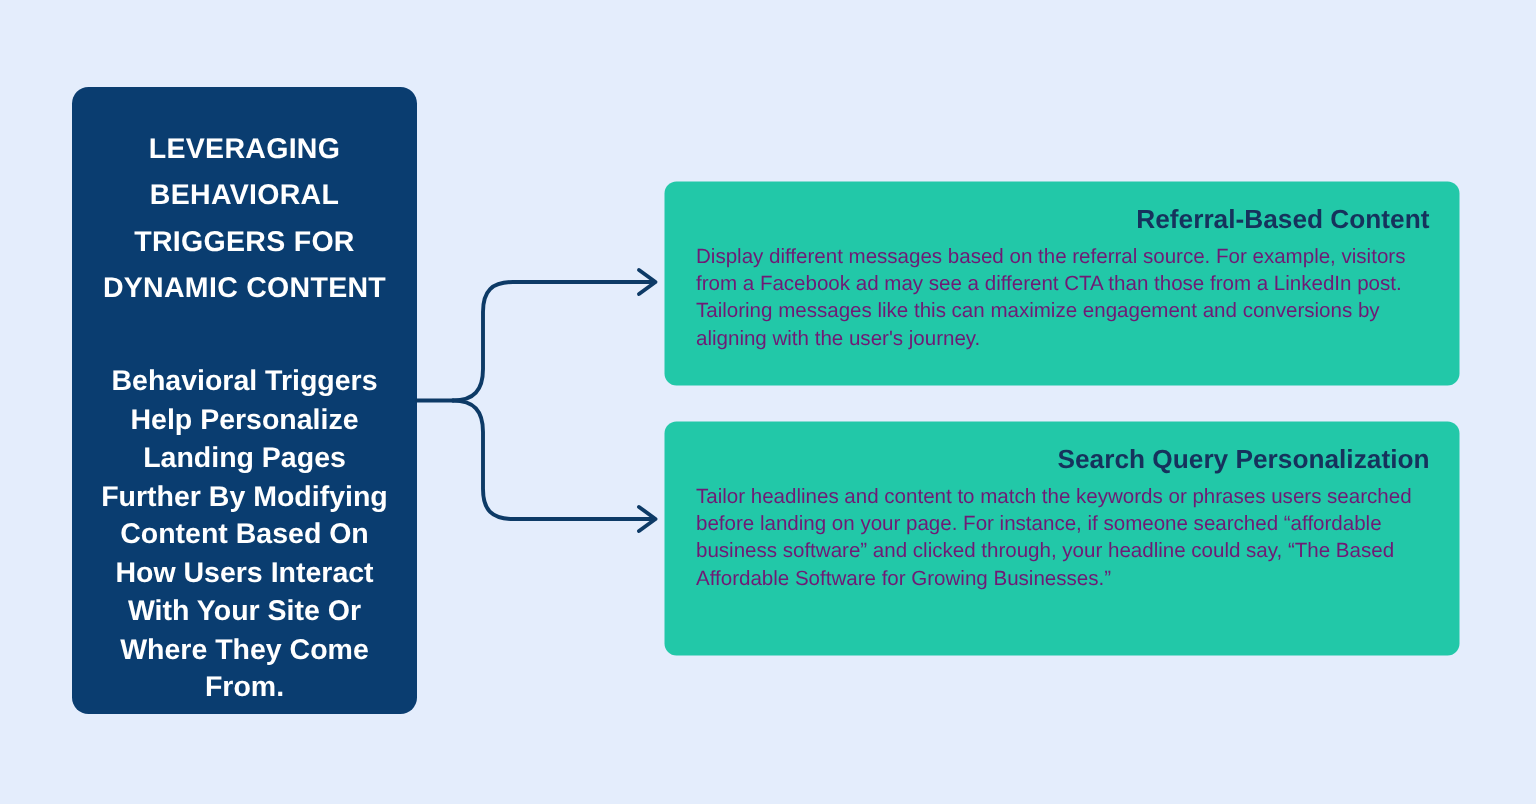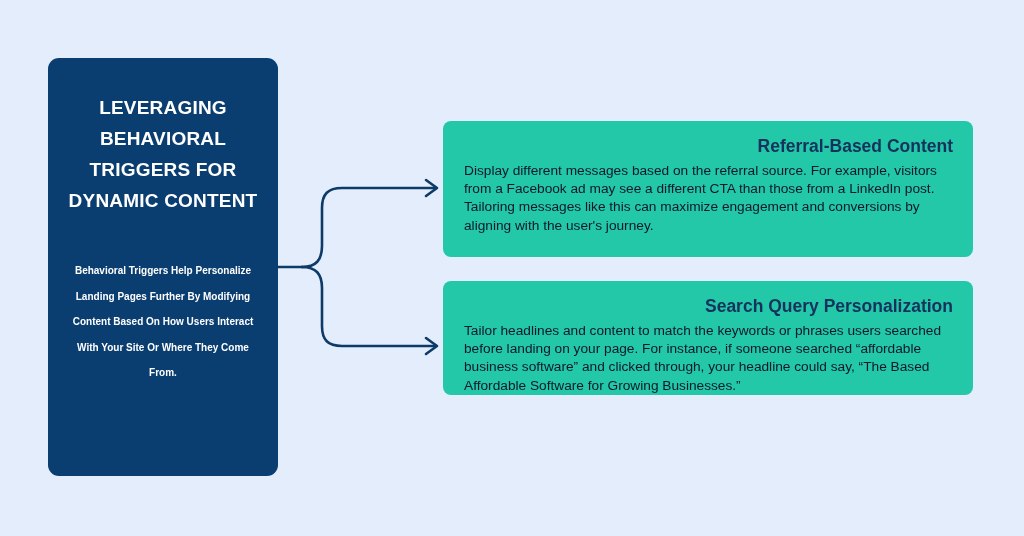--- a/index.html
+++ b/index.html
@@ -36,26 +36,26 @@
     align-items: center;
   }
   .main-title {
     color: #ffffff;
     font-size: 19px;
     font-weight: bold;
     line-height: 31px;
     letter-spacing: 0.2px;
     text-align: center;
     text-transform: uppercase;
-    margin: 8px;
+    margin: 0;
     width: 100%;
   }
   .main-subtitle {
     color: #ffffff;
-    font-size: 10px;
+    font-size: 19px;
     font-weight: bold;
     line-height: 25.5px;
     text-align: center;
     margin: 34px 0 0 0;
     width: 100%;
   }
 
   
   .connector {
     position: absolute;
@@ -69,32 +69,32 @@
   .info-card {
     position: absolute;
     left: 443px;
     width: 530px;
     background: #22c8a8;
     border-radius: 8px;
     box-sizing: border-box;
     padding: 14px 20px 16px 21px;
   }
   #info-card-1 { top: 121px; height: 136px; }
-  #info-card-2 { top: 281px; height: 114px; }
+  #info-card-2 { top: 281px; height: 156px; }
 
   .card-heading {
     color: #16325c;
     font-size: 17.5px;
     font-weight: bold;
     line-height: 22px;
     margin: 0 0 5px 0;
     text-align: right;
   }
   .card-body {
-    color: #0f172a;
+    color: #701a75;
     font-size: 13.7px;
     line-height: 18.2px;
     margin: 0;
   }
 </style>
 </head>
 <body>
 
 <div id="canvas">
 

